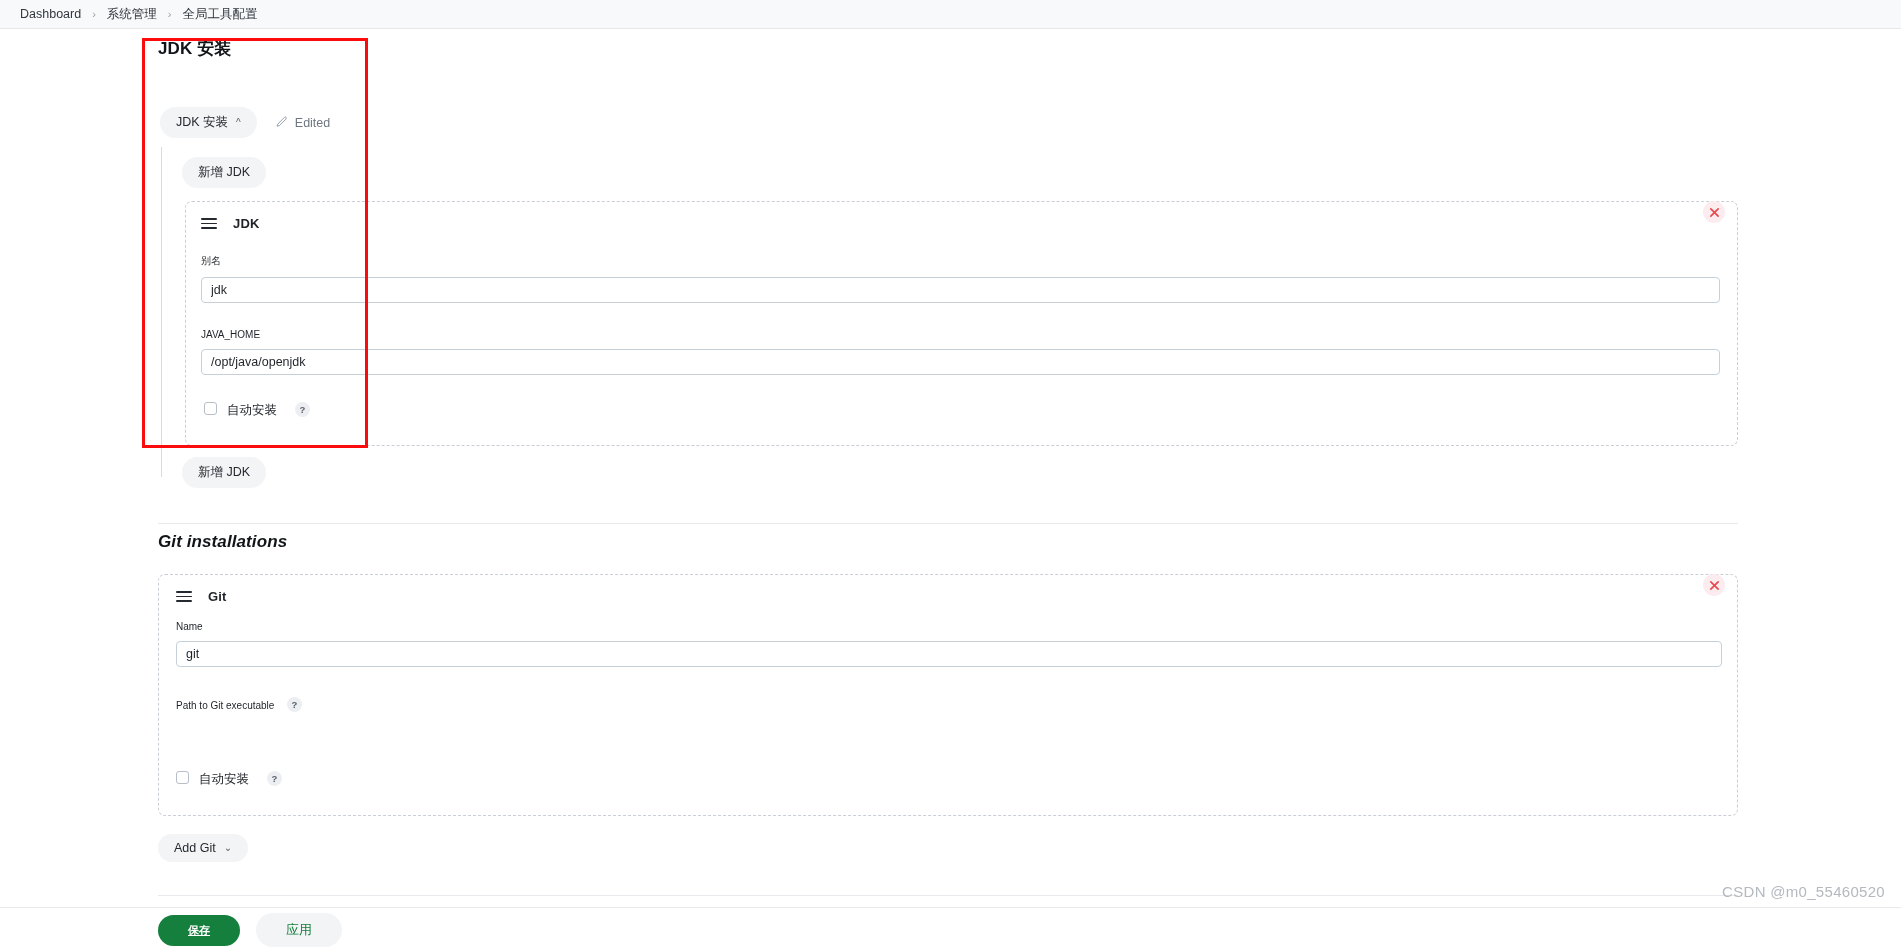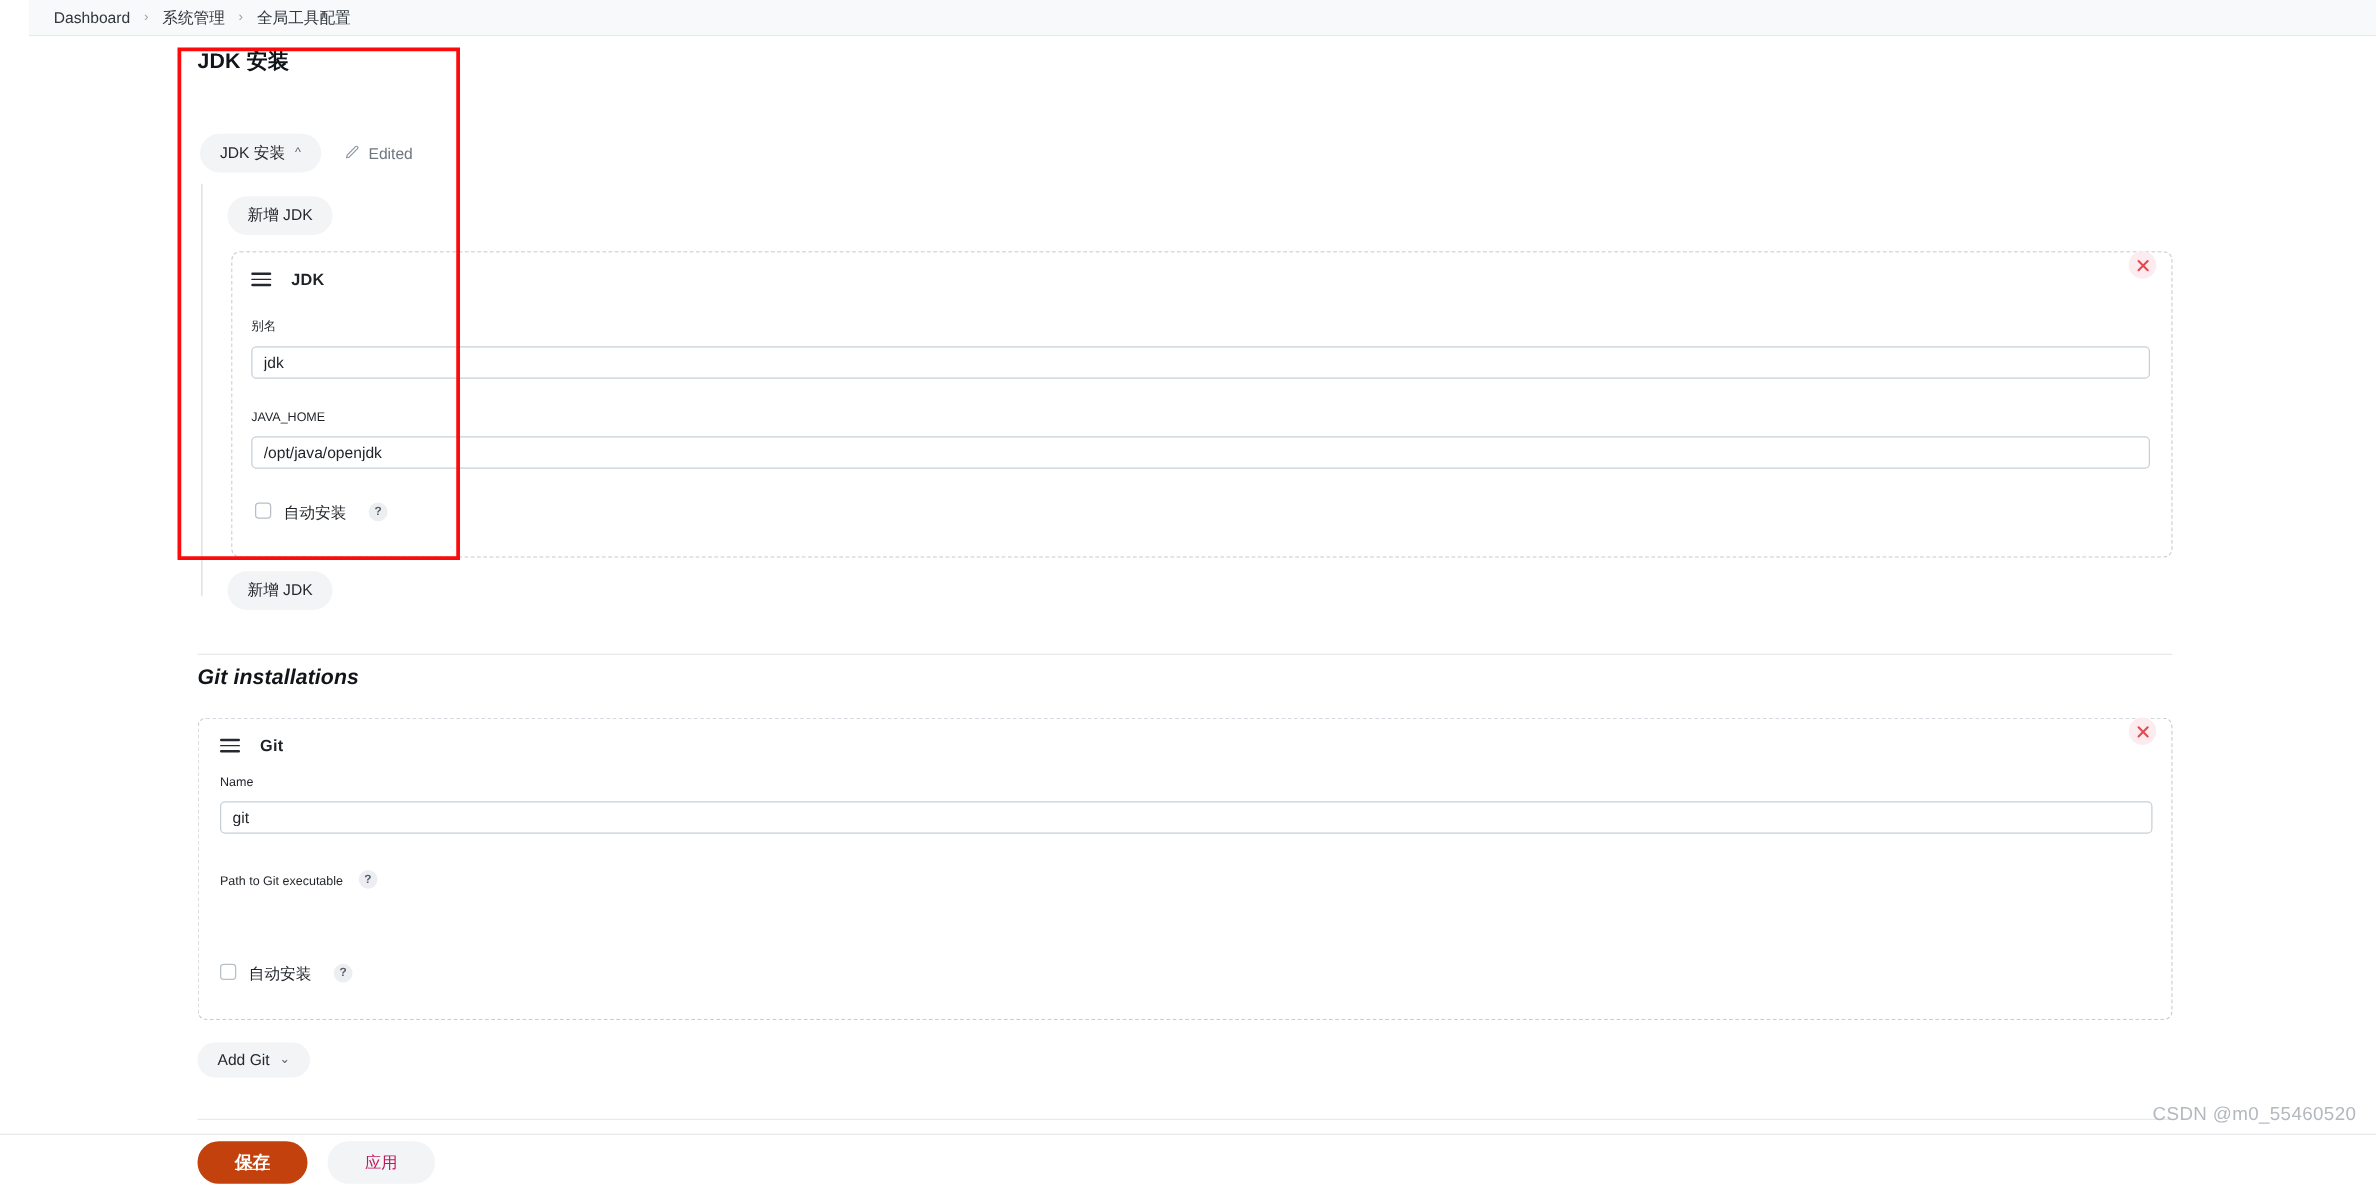--- a/index.html
+++ b/index.html
@@ -14,21 +14,20 @@
 
   
   .breadcrumb-bar {
     height: 29px;
     background: #f8f9fa;
     border-bottom: 1px solid #e6e8eb;
     display: flex;
     align-items: center;
     padding-left: 9px;
     gap: 0px;
-    margin-left: 23px;
   }
   .crumb {
     font-size: 12.5px;
     color: #30363d;
     padding: 0 11px;
     white-space: nowrap;
   }
   .crumb-sep {
     font-size: 11px;
     color: #9aa0a6;
@@ -200,34 +199,34 @@
     height: 45px;
     background: #fff;
     border-top: 1px solid #e7e9ec;
     display: flex;
     align-items: center;
     padding-left: 158px;
     gap: 16px;
     z-index: 30;
   }
   .btn-primary {
-    background: #c2410c;
+    background: #15803d;
     color: #fff;
     border: none;
     border-radius: 18px;
     padding: 8px 30px;
-    font-size: 14px;
+    font-size: 11px;
     font-weight: bold;
     cursor: pointer;
     font-family: inherit;
     text-decoration: underline;
   }
   .btn-secondary {
     background: #f3f4f6;
-    color: #be185d;
+    color: #15803d;
     border: none;
     border-radius: 18px;
     padding: 8px 30px;
     font-size: 13px;
     cursor: pointer;
     font-family: inherit;
   }
 
   .watermark {
     position: absolute;

